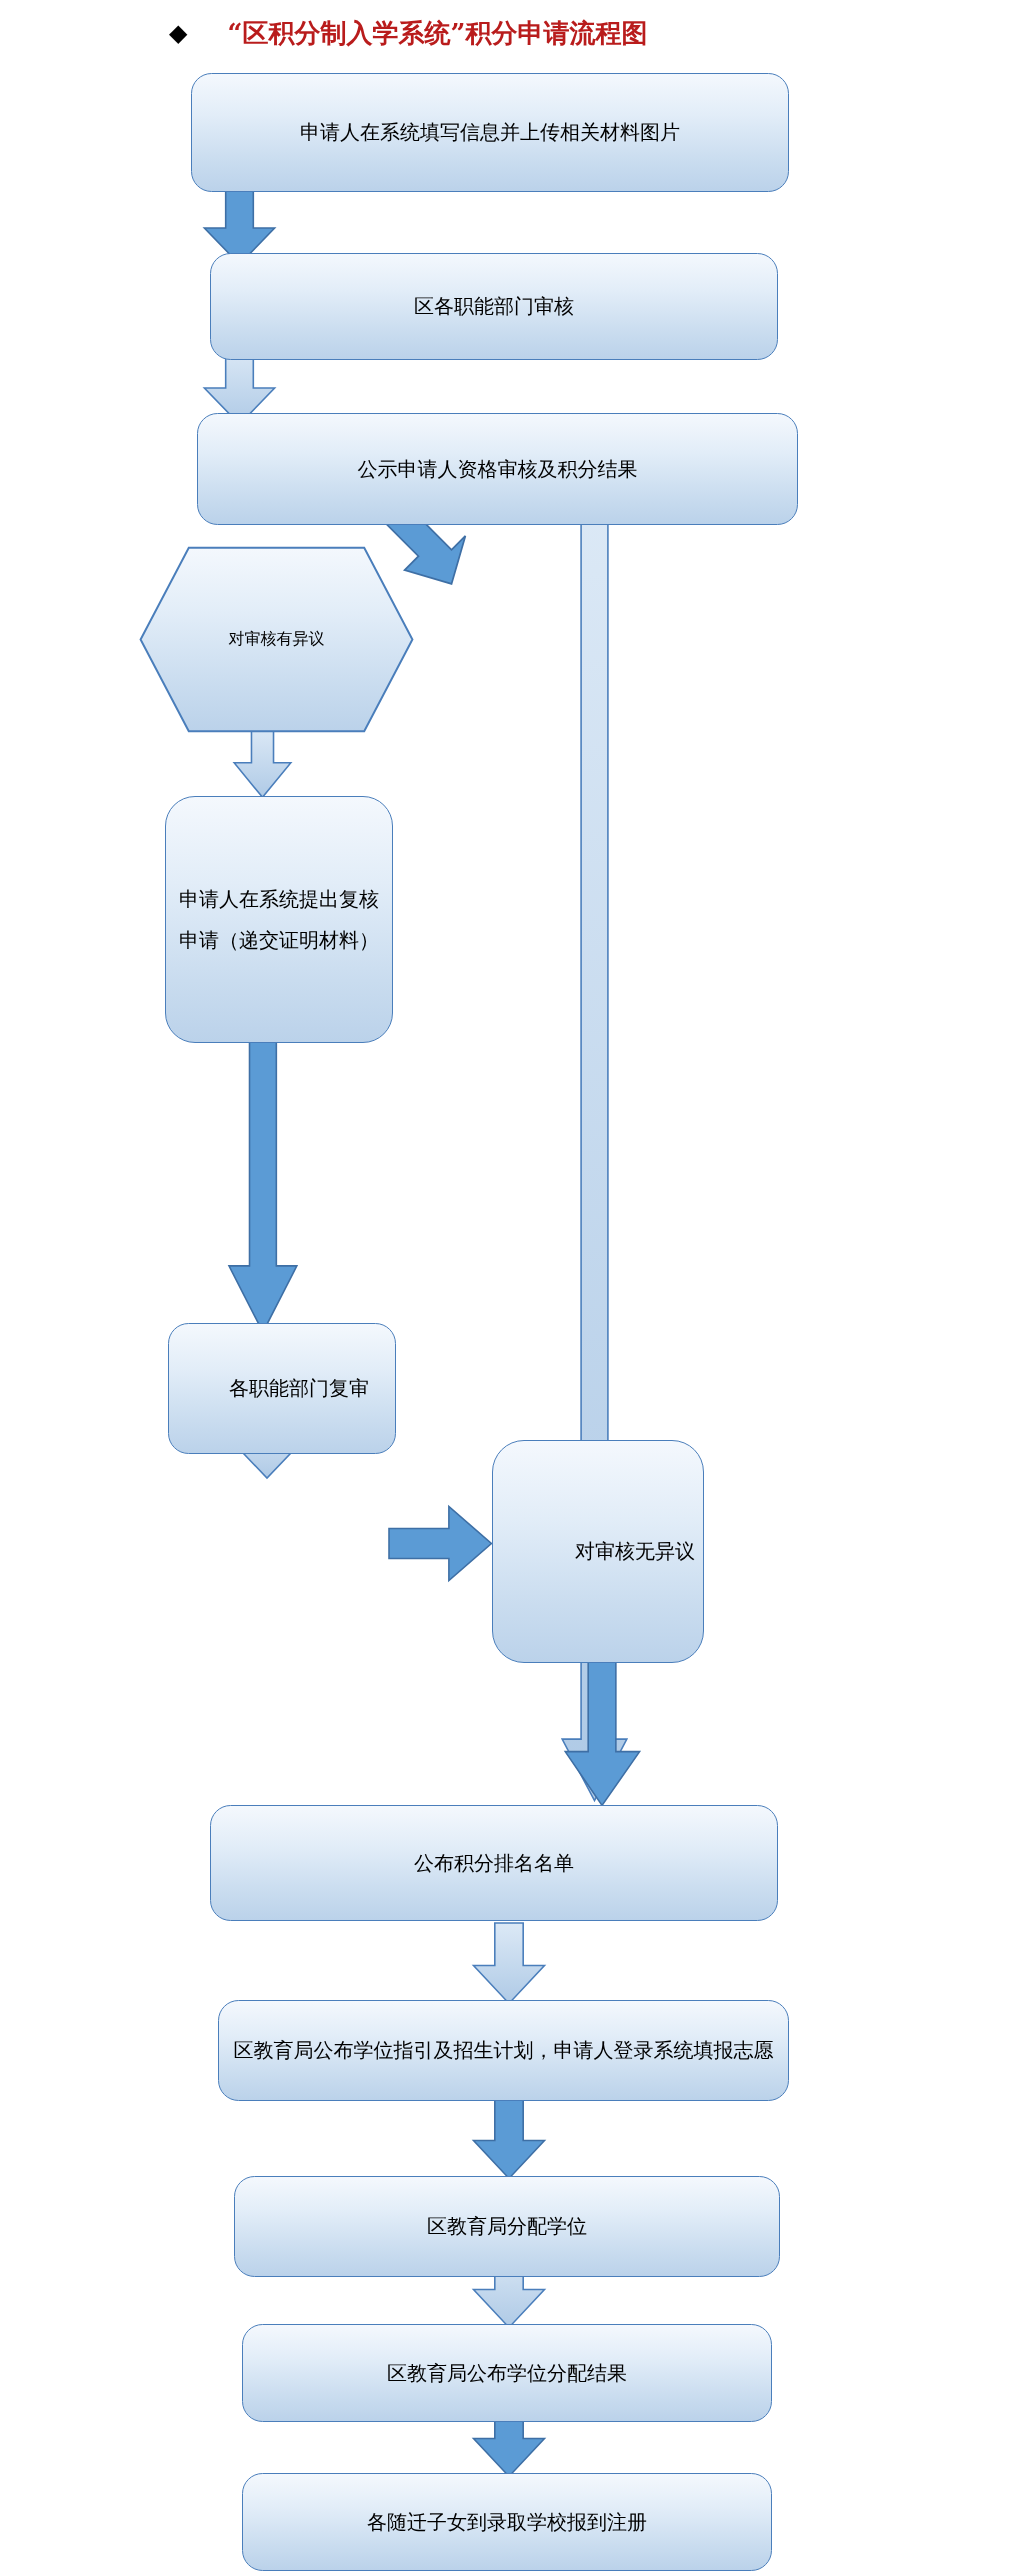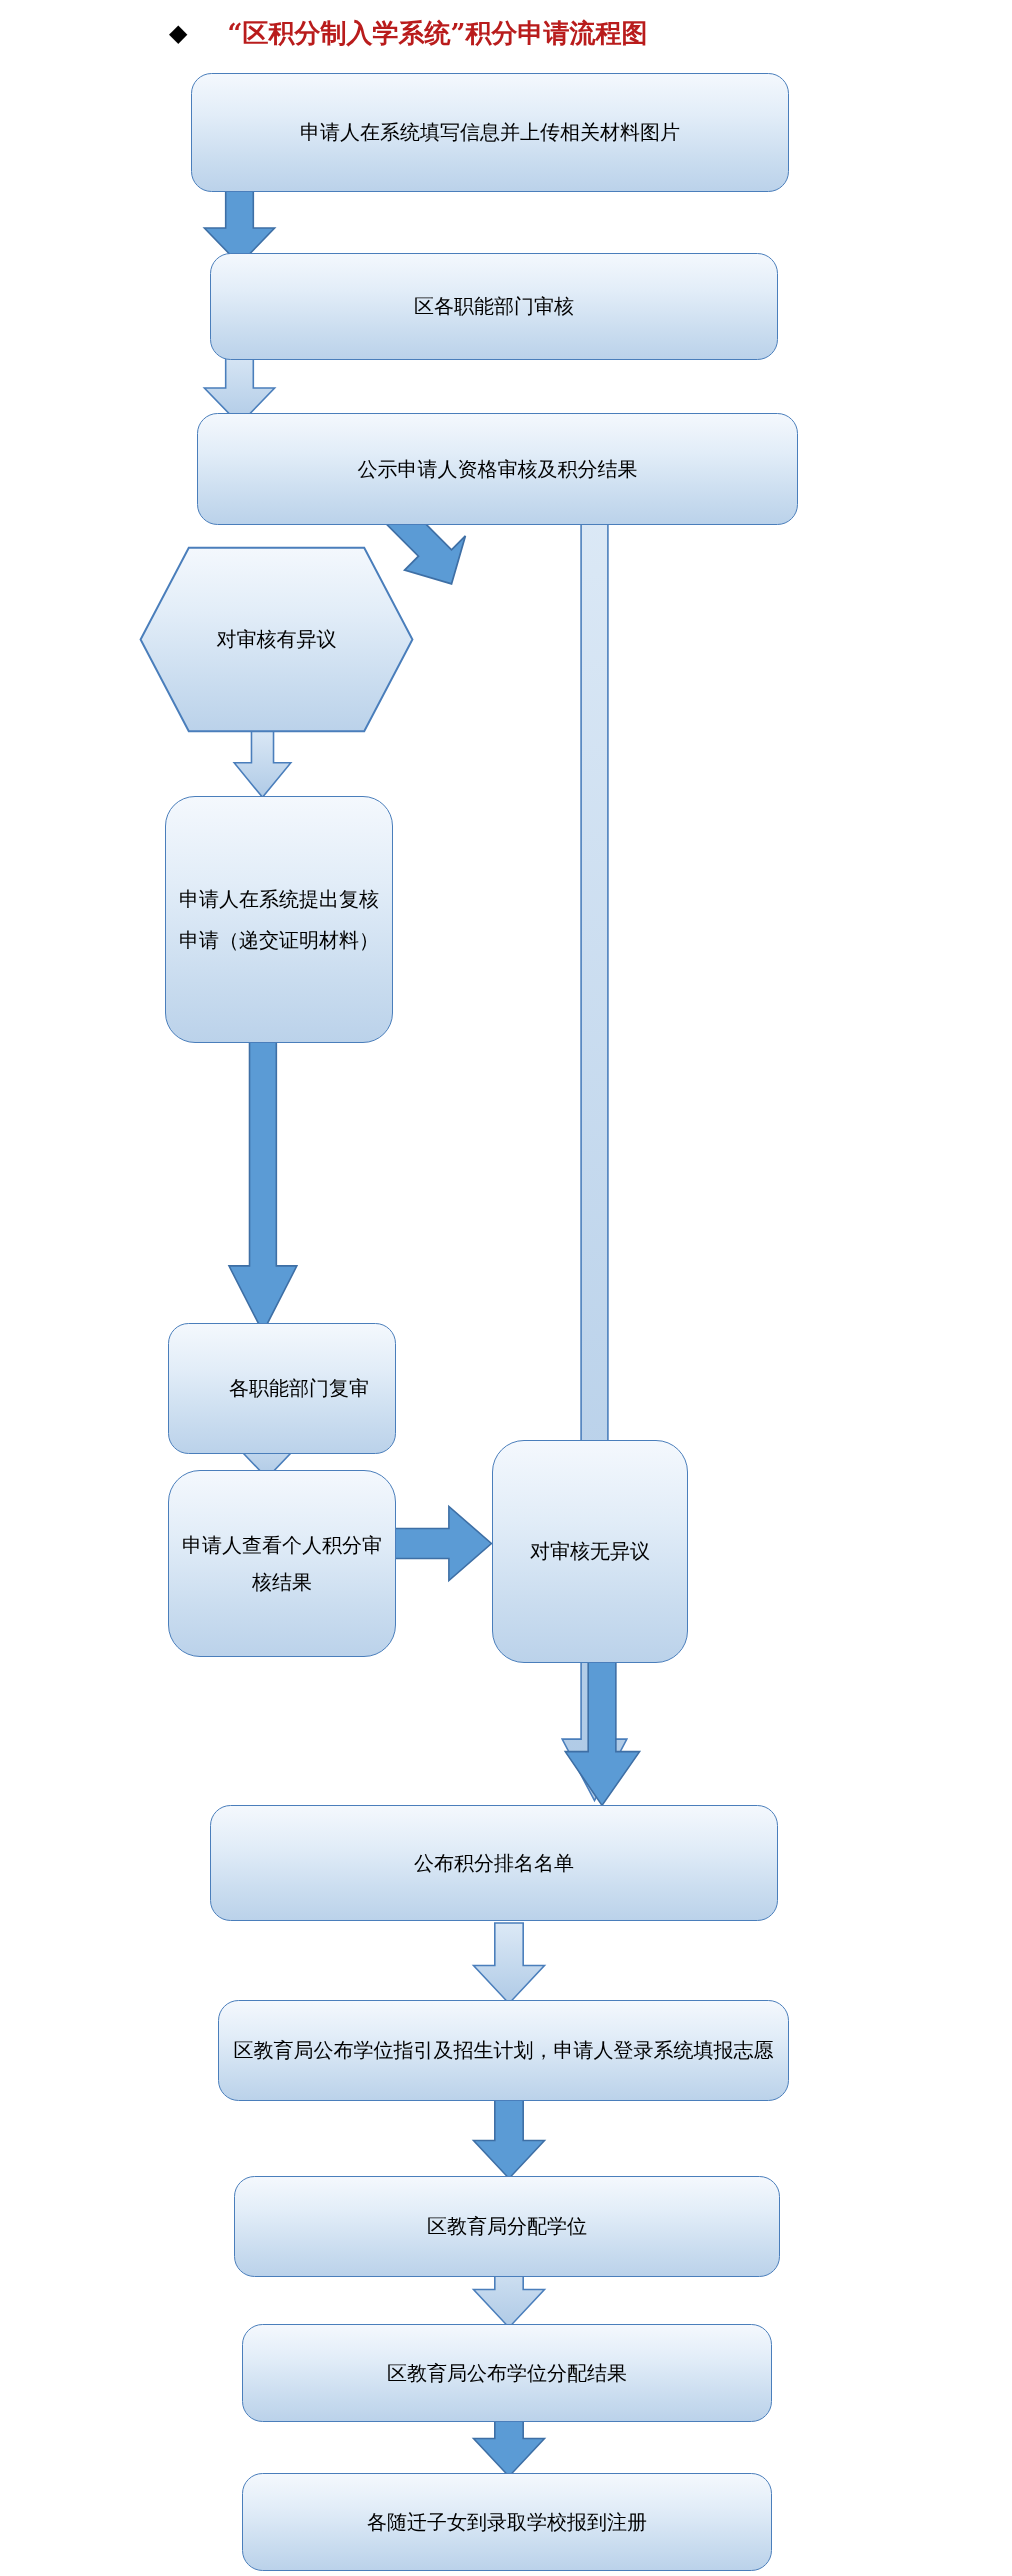--- a/index.html
+++ b/index.html
@@ -73,21 +73,21 @@
   }
   .hexnode svg { display: block; }
   .hexnode .hex-text {
     position: absolute;
     left: 0; top: 0;
     width: 100%; height: 100%;
     display: flex;
     align-items: center;
     justify-content: center;
     font-family: "DejaVu Serif", "Liberation Serif", serif;
-    font-size: 20px;
+    font-size: 16px;
     color: #000000;
     text-align: center;
   }
 
   
   .arrow {
     position: absolute;
     z-index: 2;
   }
   .arrow svg { display: block; overflow: visible; }
@@ -225,25 +225,22 @@
   </div>
 
   <div class="node r-xl" style="left:165px; top:796px; width:228px; height:247px; line-height:2.05;border-radius:30px;">
     <span class="node-label">申请人在系统提出复核申请（递交证明材料）</span>
   </div>
 
   <div class="node r-lg" style="left:168px; top:1323px; width:228px; height:131px;padding-left:34px;">
     <span class="node-label">各职能部门复审</span>
   </div>
 
-  <div class="node r-xl" style="left:168px; top:1470px; width:228px; height:187px;">
-    <span class="node-label">申请人查看个人积分审核结果</span>
-  </div>
-
-  <div class="node r-xl" style="left:492px; top:1440px; width:196px; height:223px;">
+
+  <div class="node r-xl" style="left:492px; top:1440px; width:212px; height:223px;justify-content:flex-end;">
     <span class="node-label">对审核无异议</span>
   </div>
 
   <div class="node r-lg" style="left:210px; top:1805px; width:568px; height:116px;">
     <span class="node-label">公布积分排名名单</span>
   </div>
 
   <div class="node r-lg" style="left:218px; top:2000px; width:571px; height:101px;">
     <span class="node-label">区教育局公布学位指引及招生计划，申请人登录系统填报志愿</span>
   </div>

